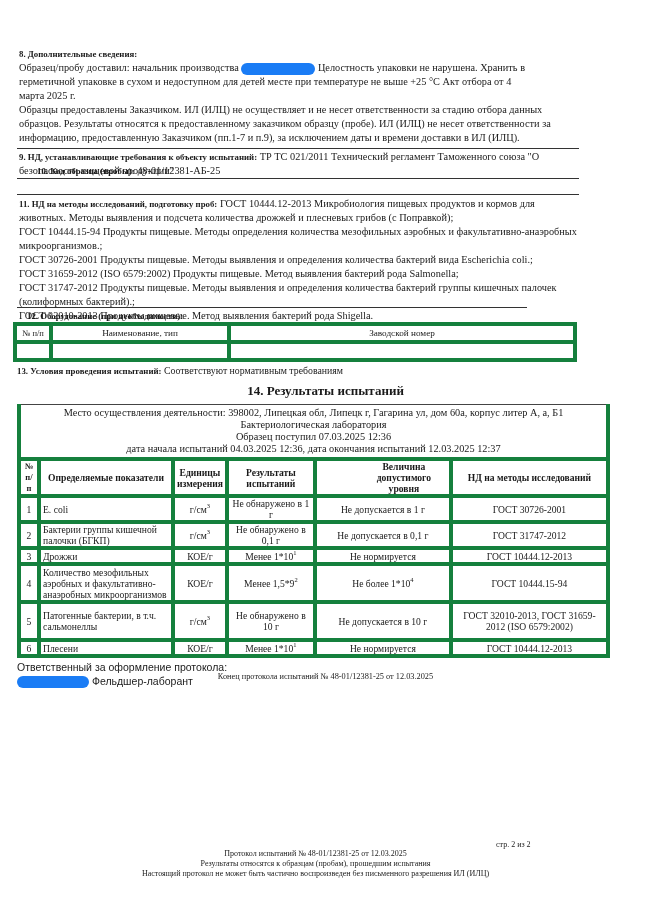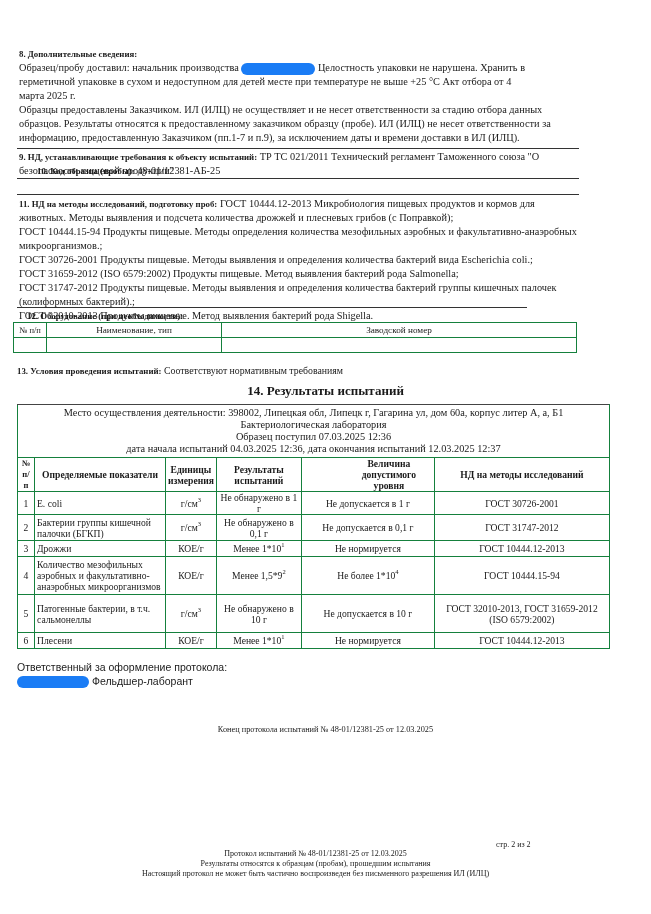--- a/index.html
+++ b/index.html
@@ -5,21 +5,21 @@
   html, body { margin: 0; padding: 0; background: #ffffff; }
   body { width: 651px; height: 914px; position: relative; overflow: hidden;
          font-family: "Liberation Serif", "DejaVu Serif", serif; color: #1a1a1a; font-size: 10.3px; }
   .abs { position: absolute; }
   .sec { position: absolute; left: 19px; width: 560px; line-height: 14px; }
   .b { font-weight: bold; }
   .sm { font-size: 8.8px; }
   .rule { position: absolute; left: 17px; width: 562px; border-top: 1px solid #333; }
   .redact { display: inline-block; background: #1a7cf5; border-radius: 8px; height: 12px; vertical-align: middle; }
   table { border-collapse: collapse; }
-  td, th { border: 1px solid #15803d; padding: 0 2px; }
+  td, th { border: 4px solid #15803d; padding: 0 2px; }
   .eq td { height: 14px; font-size: 9.2px; text-align: center; }
   .res { position: absolute; left: 17px; top: 404px; width: 593px; }
   .res td, .res th { font-size: 9.6px; line-height: 11px; }
   .res th { font-weight: bold; text-align: center; }
   .res .hdr td { text-align: center; border-bottom: none; border-top: 1px solid #444; padding: 2px 4px; font-size: 10.3px; line-height: 12px; }
   .c { text-align: center; }
   .l { text-align: left; }
   sup { font-size: 6.5px; vertical-align: 5px; line-height: 0; }
   .foot { position: absolute; width: 651px; text-align: center; font-size: 8px; line-height: 10px; }
 </style>
@@ -161,20 +161,20 @@
   </table>
 
 <div class="abs" style="left:17px; top:660px; font-family:'Liberation Sans', sans-serif; font-size:10.5px; line-height:14px;">
   <div>Ответственный за оформление протокола:</div>
   <div>
     <span class="redact" style="width:72px;"></span>
     <span>Фельдшер-лаборант</span>
   </div>
 </div>
 
-<div class="abs" style="left:0; width:651px; top:725px; text-align:center; font-size:8.3px;">Конец протокола испытаний № 48-01/12381-25 от 12.03.2025</div>
+<div class="abs" style="left:0; width:651px; top:672px; text-align:center; font-size:8.3px;">Конец протокола испытаний № 48-01/12381-25 от 12.03.2025</div>
 
 <div class="abs" style="left:496px; top:840px; font-size:8px;">стр. 2 из 2</div>
 <div class="foot" style="top:849px; left:-10px;">
   <div>Протокол испытаний № 48-01/12381-25 от 12.03.2025</div>
   <div>Результаты относятся к образцам (пробам), прошедшим испытания</div>
   <div>Настоящий протокол не может быть частично воспроизведен без письменного разрешения ИЛ (ИЛЦ)</div>
 </div>
 
 </body></html>

